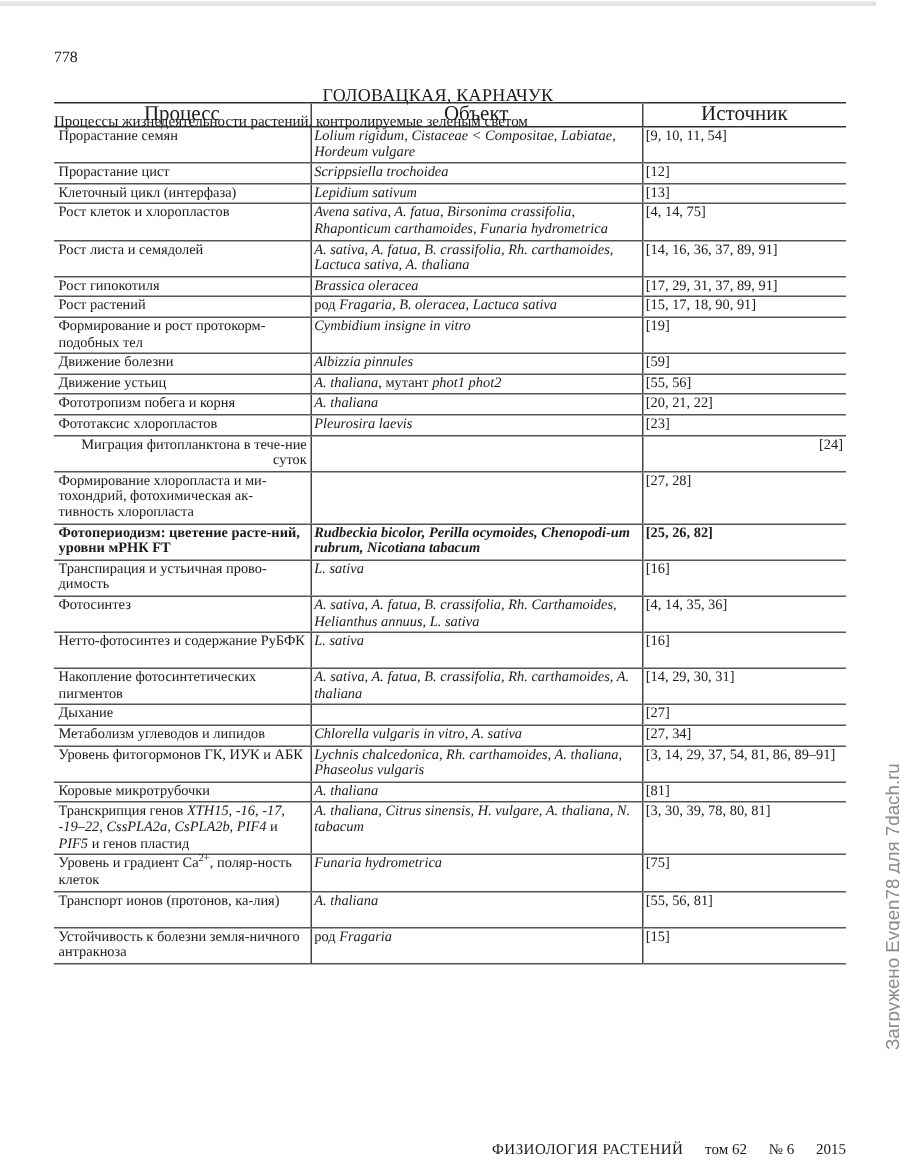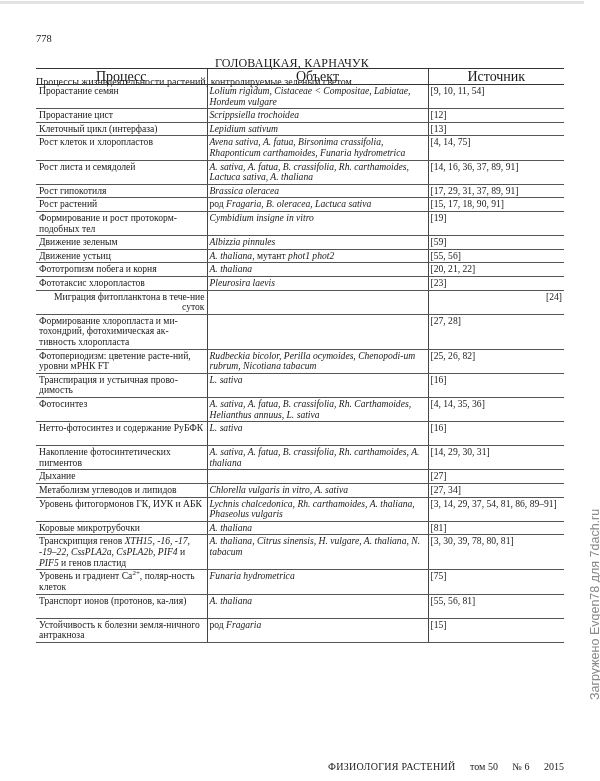--- a/index.html
+++ b/index.html
@@ -115,21 +115,21 @@
         <td>Рост растений</td>
         <td class="obj"><span class="up">род </span><span>Fragaria, B. oleracea, Lactuca sativa</span></td>
         <td class="src">[15, 17, 18, 90, 91]</td>
       </tr>
       <tr style="height: 24px;">
         <td>Формирование и рост протокорм-подобных тел</td>
         <td class="obj"><span>Cymbidium insigne in vitro</span></td>
         <td class="src">[19]</td>
       </tr>
       <tr style="height: 13px;">
-        <td>Движение зеленым</td>
+        <td>Движение болезни</td>
         <td class="obj"><span>Albizzia pinnules</span></td>
         <td class="src">[59]</td>
       </tr>
       <tr style="height: 13px;">
         <td>Движение устьиц</td>
         <td class="obj"><span>A. thaliana</span><span class="up">, мутант </span><span>phot1 phot2</span></td>
         <td class="src">[55, 56]</td>
       </tr>
       <tr style="height: 13px;">
         <td>Фототропизм побега и корня</td>
@@ -144,21 +144,21 @@
       <tr style="height: 24px; text-align: right;">
         <td>Миграция фитопланктона в тече-ние суток</td>
         <td class="obj"><span></span></td>
         <td class="src">[24]</td>
       </tr>
       <tr style="height: 35px;">
         <td>Формирование хлоропласта и ми-тохондрий, фотохимическая ак-тивность хлоропласта</td>
         <td class="obj"><span></span></td>
         <td class="src">[27, 28]</td>
       </tr>
-      <tr style="height: 16px;">
+      <tr style="height: 16px; font-weight: bold;">
         <td>Фотопериодизм: цветение расте-ний, уровни мРНК FT</td>
         <td class="obj"><span>Rudbeckia bicolor, Perilla ocymoides, Chenopodi-um rubrum, Nicotiana tabacum</span></td>
         <td class="src">[25, 26, 82]</td>
       </tr>
       <tr style="height: 24px;">
         <td>Транспирация и устьичная прово-димость</td>
         <td class="obj"><span>L. sativa</span></td>
         <td class="src">[16]</td>
       </tr>
       <tr style="height: 24px;">
@@ -214,18 +214,18 @@
       <tr style="height: 24px;">
         <td>Устойчивость к болезни земля-ничного антракноза</td>
         <td class="obj"><span class="up">род </span><span>Fragaria</span></td>
         <td class="src">[15]</td>
       </tr>
     </tbody>
 </table>
 
 <div class="footer">
   <span class="journal">ФИЗИОЛОГИЯ РАСТЕНИЙ</span>
-  <span>том 50</span>
+  <span>том 62</span>
   <span>№ 6</span>
   <span>2015</span>
 </div>
 
 <div class="watermark">Загружено Evgen78 для 7dach.ru</div>
 
 </body></html>

